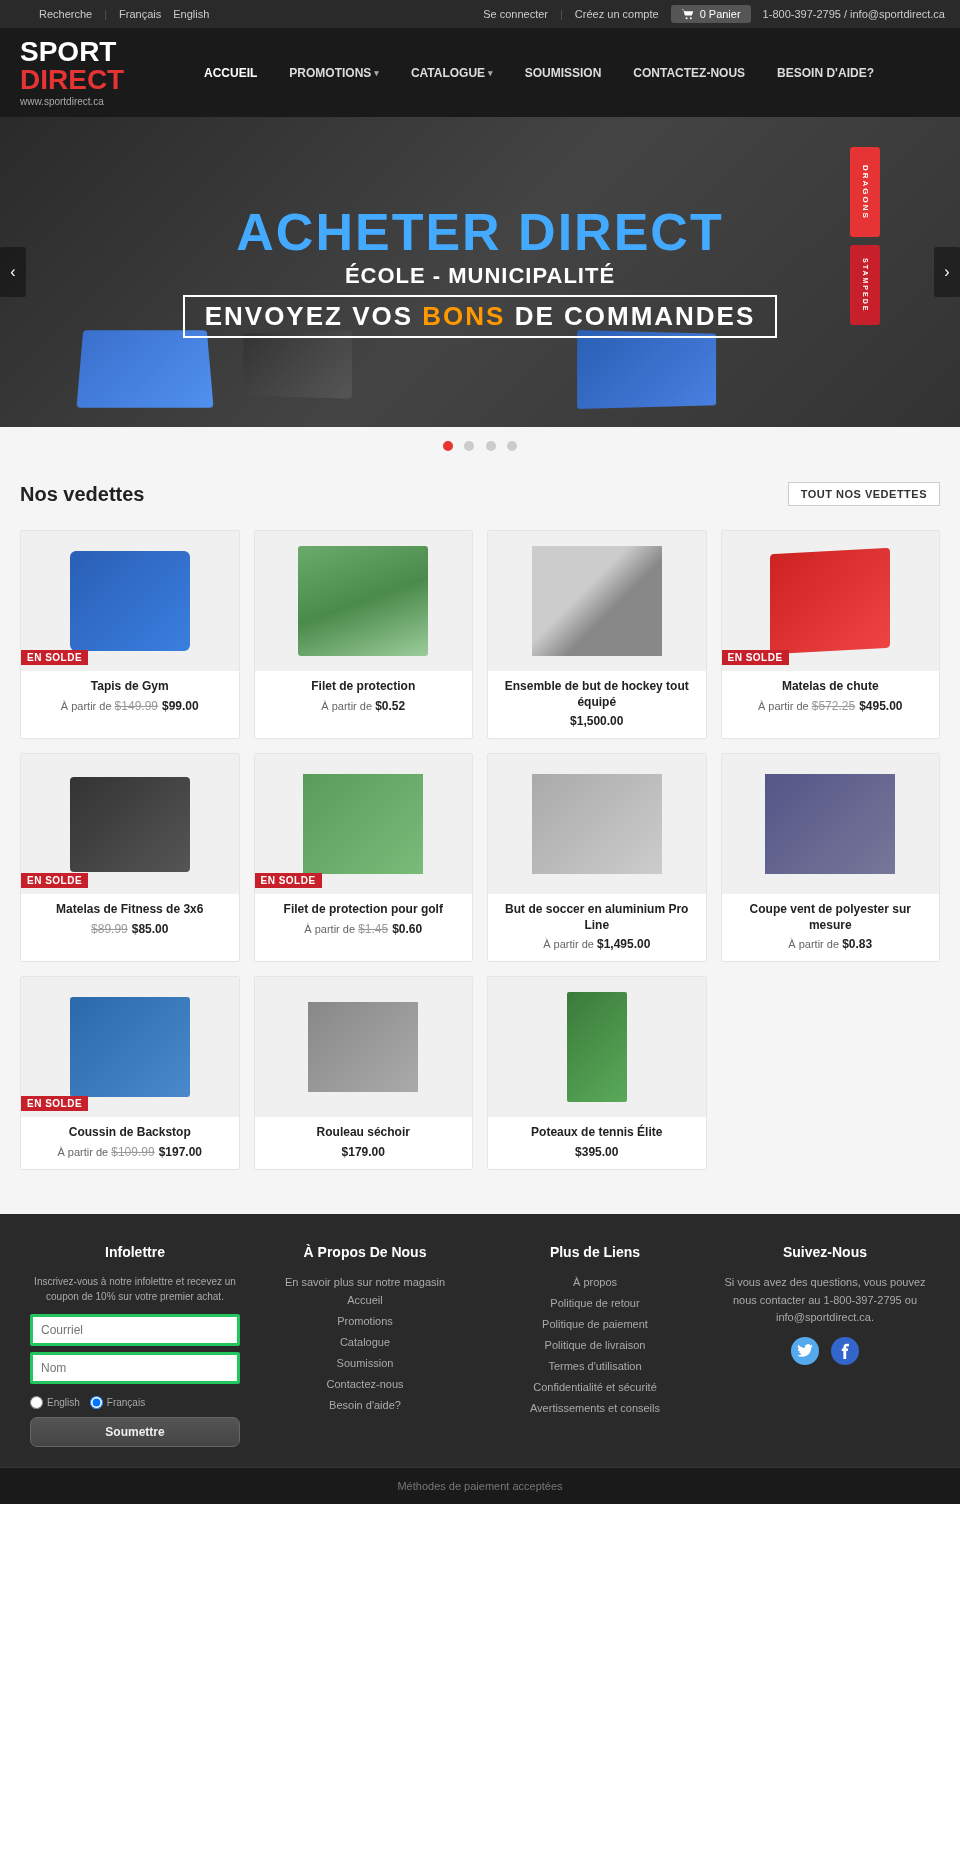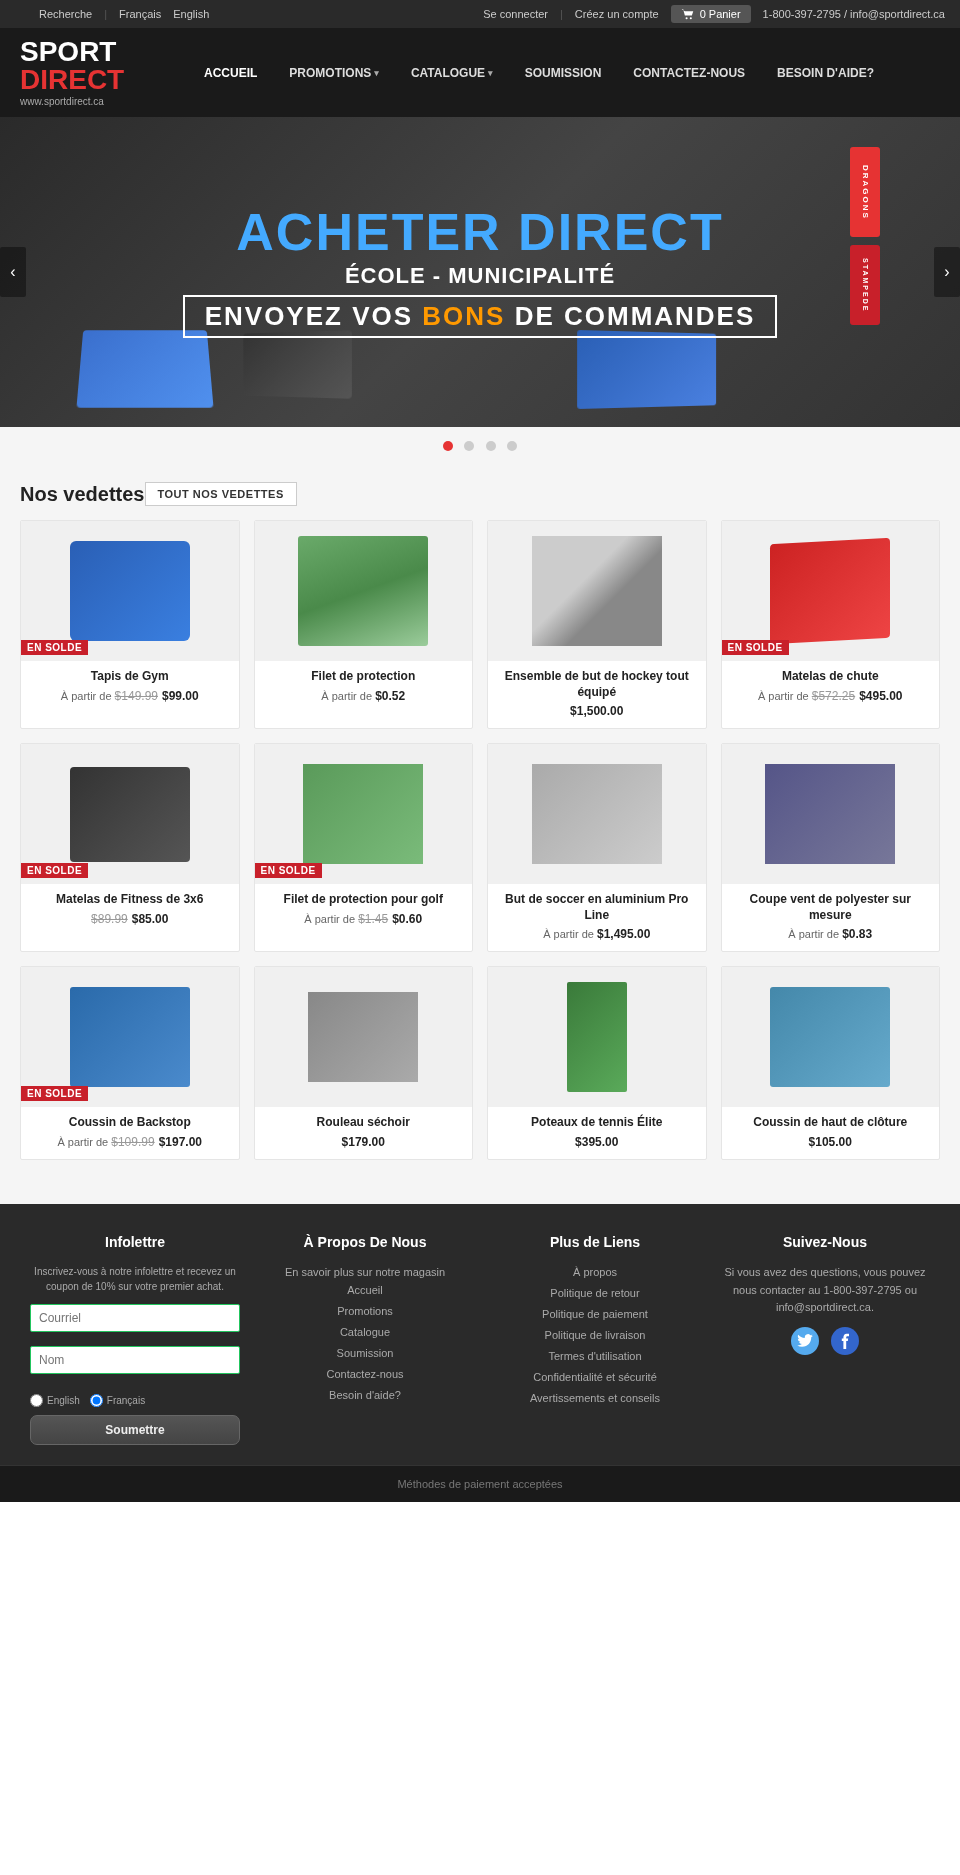--- a/index.html
+++ b/index.html
@@ -185,23 +185,23 @@
 
     
     .main-content {
       background: #f5f5f5;
       padding: 20px 20px 30px;
     }
 
     
     .vedettes-header {
       display: flex;
-      justify-content: flex-start;
-      align-items: center;
-      margin-bottom: 14px;
+      justify-content: space-between;
+      align-items: center;
+      margin-bottom: 24px;
     }
     .vedettes-title {
       font-size: 20px;
       font-weight: 700;
       color: #222;
     }
     .vedettes-all-btn {
       background: #fff;
       border: 1px solid #ccc;
       padding: 5px 12px;
@@ -335,24 +335,24 @@
       font-size: 10px;
       color: #aaa;
       margin-bottom: 10px;
       text-align: center;
       line-height: 1.5;
     }
     .newsletter-input {
       width: 100%;
       padding: 6px 8px;
       background: #fff;
-      border: 1px solid #22c55e;
+      border: 3px solid #22c55e;
       color: #333;
       font-size: 12px;
-      margin-bottom: 14px;
+      margin-bottom: 6px;
       border-radius: 2px;
     }
     .newsletter-radio-group {
       display: flex;
       gap: 10px;
       margin: 6px 0 8px;
       font-size: 10px;
       color: #aaa;
     }
     .newsletter-radio-group label {
@@ -629,31 +629,20 @@
         <div class="img-tennis-post"></div>
       </div>
       <div class="product-info">
         <div class="product-name">Poteaux de tennis Élite</div>
         <div class="product-price">
           <span class="sale-price">$395.00</span>
         </div>
       </div>
     </div>
 
-    <div class="product-card">
-      <div class="product-image-container">
-        <div class="img-fence-pad"></div>
-      </div>
-      <div class="product-info">
-        <div class="product-name">Coussin de haut de clôture</div>
-        <div class="product-price">
-          <span class="sale-price">$105.00</span>
-        </div>
-      </div>
-    </div>
   </div>
 
 </div>
 
 <footer class="footer">
   <div class="footer-top">
 
     <div class="footer-section">
       <h4>Infolettre</h4>
       <div class="newsletter-desc">Inscrivez-vous à notre infolettre et recevez un coupon de 10% sur votre premier achat.</div>

